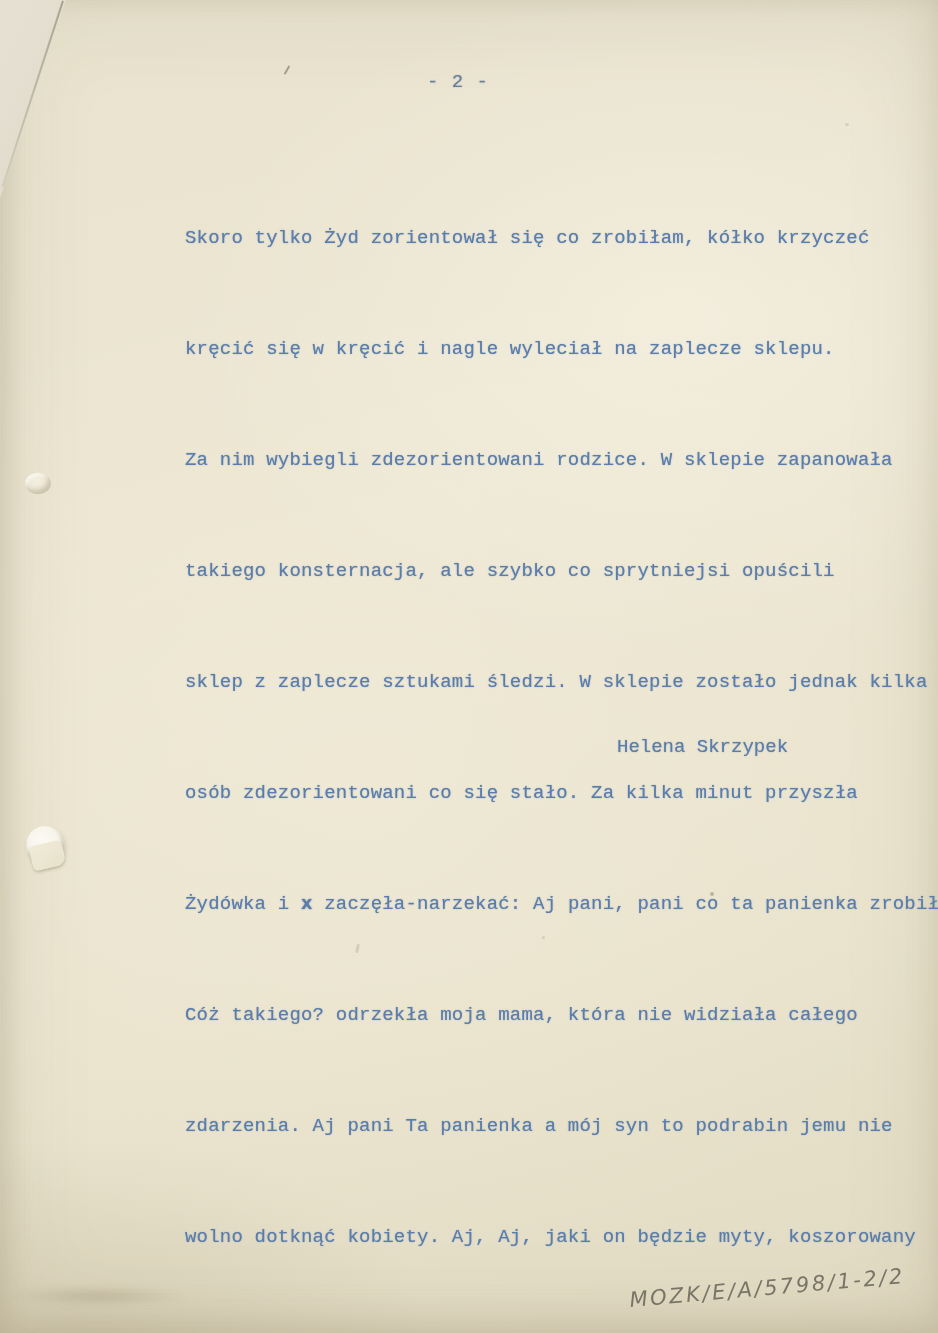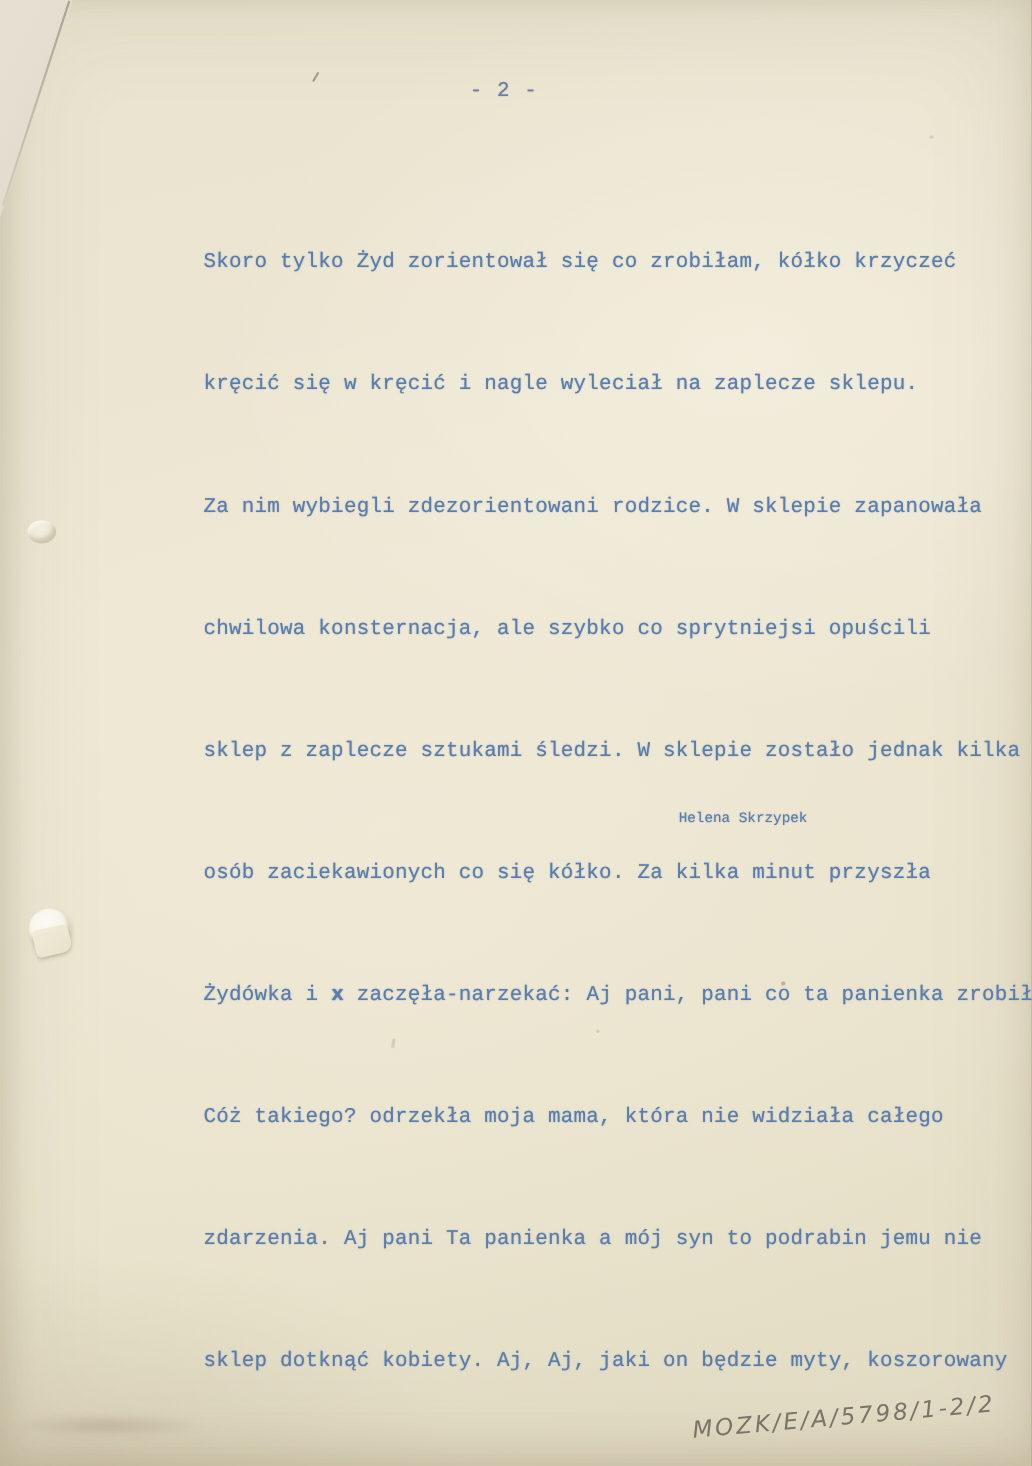--- a/index.html
+++ b/index.html
@@ -49,21 +49,21 @@
   }
 
   .typed {
     position: absolute; left: 185px; top: 146px;
     font-size: 19px; line-height: 37px; letter-spacing: 0.2px;
   }
   .line { height: 37px; }
 
   .overstruck { font-weight: bold; text-shadow: 0 0 1.6px rgba(55,90,145,0.95); }
 
-  .signature { position: absolute; left: 617px; top: 736px; font-size: 13px; }
+  .signature { position: absolute; left: 617px; top: 736px; font-size: 19px; }
 
   .archival {
     position: absolute; left: 629px; top: 1276px;
     font-family: "DejaVu Sans", sans-serif;
     font-style: italic;
     font-size: 21px;
     letter-spacing: 2.6px;
     color: #6e6a5e;
     opacity: 0.9;
     transform: rotate(-5deg);
@@ -128,27 +128,27 @@
   <div class="speck s4"></div>
   <div class="speck s5"></div>
   <div class="smudge-bottom"></div>
 
   <div class="page-num">- 2 -</div>
 
   <div class="typed">
     <div class="line"><span>Skoro tylko Żyd zorientował się co zrobiłam, kółko krzyczeć</span></div>
     <div class="line"><span>kręcić się w kręcić i nagle wyleciał na zaplecze sklepu.</span></div>
     <div class="line"><span>Za nim wybiegli zdezorientowani rodzice. W sklepie zapanowała</span></div>
-    <div class="line"><span>chwilowa konsternacja, ale szybko co sprytniejsi opuścili</span></div>
+    <div class="line"><span>takiego konsternacja, ale szybko co sprytniejsi opuścili</span></div>
     <div class="line"><span>sklep z zaplecze sztukami śledzi. W sklepie zostało jednak kilka</span></div>
-    <div class="line"><span>osób zaciekawionych co się kółko. Za kilka minut przyszła</span></div>
+    <div class="line"><span>osób zdezorientowani co się stało. Za kilka minut przyszła</span></div>
     <div class="line"><span>Żydówka i </span><span class="overstruck">x</span><span> zaczęła-narzekać: Aj pani, pani co ta panienka zrobiła</span></div>
     <div class="line"><span>Cóż takiego? odrzekła moja mama, która nie widziała całego</span></div>
     <div class="line"><span>zdarzenia. Aj pani Ta panienka a mój syn to podrabin jemu nie</span></div>
-    <div class="line"><span>sklep dotknąć kobiety. Aj, Aj, jaki on będzie myty, koszorowany</span></div>
+    <div class="line"><span>wolno dotknąć kobiety. Aj, Aj, jaki on będzie myty, koszorowany</span></div>
     <div class="line"></div>
     
     
     
     
   </div>
 
   <div class="signature">Helena Skrzypek</div>
 
   <div class="archival">MOZK/E/A/5798/1-2/2</div>

